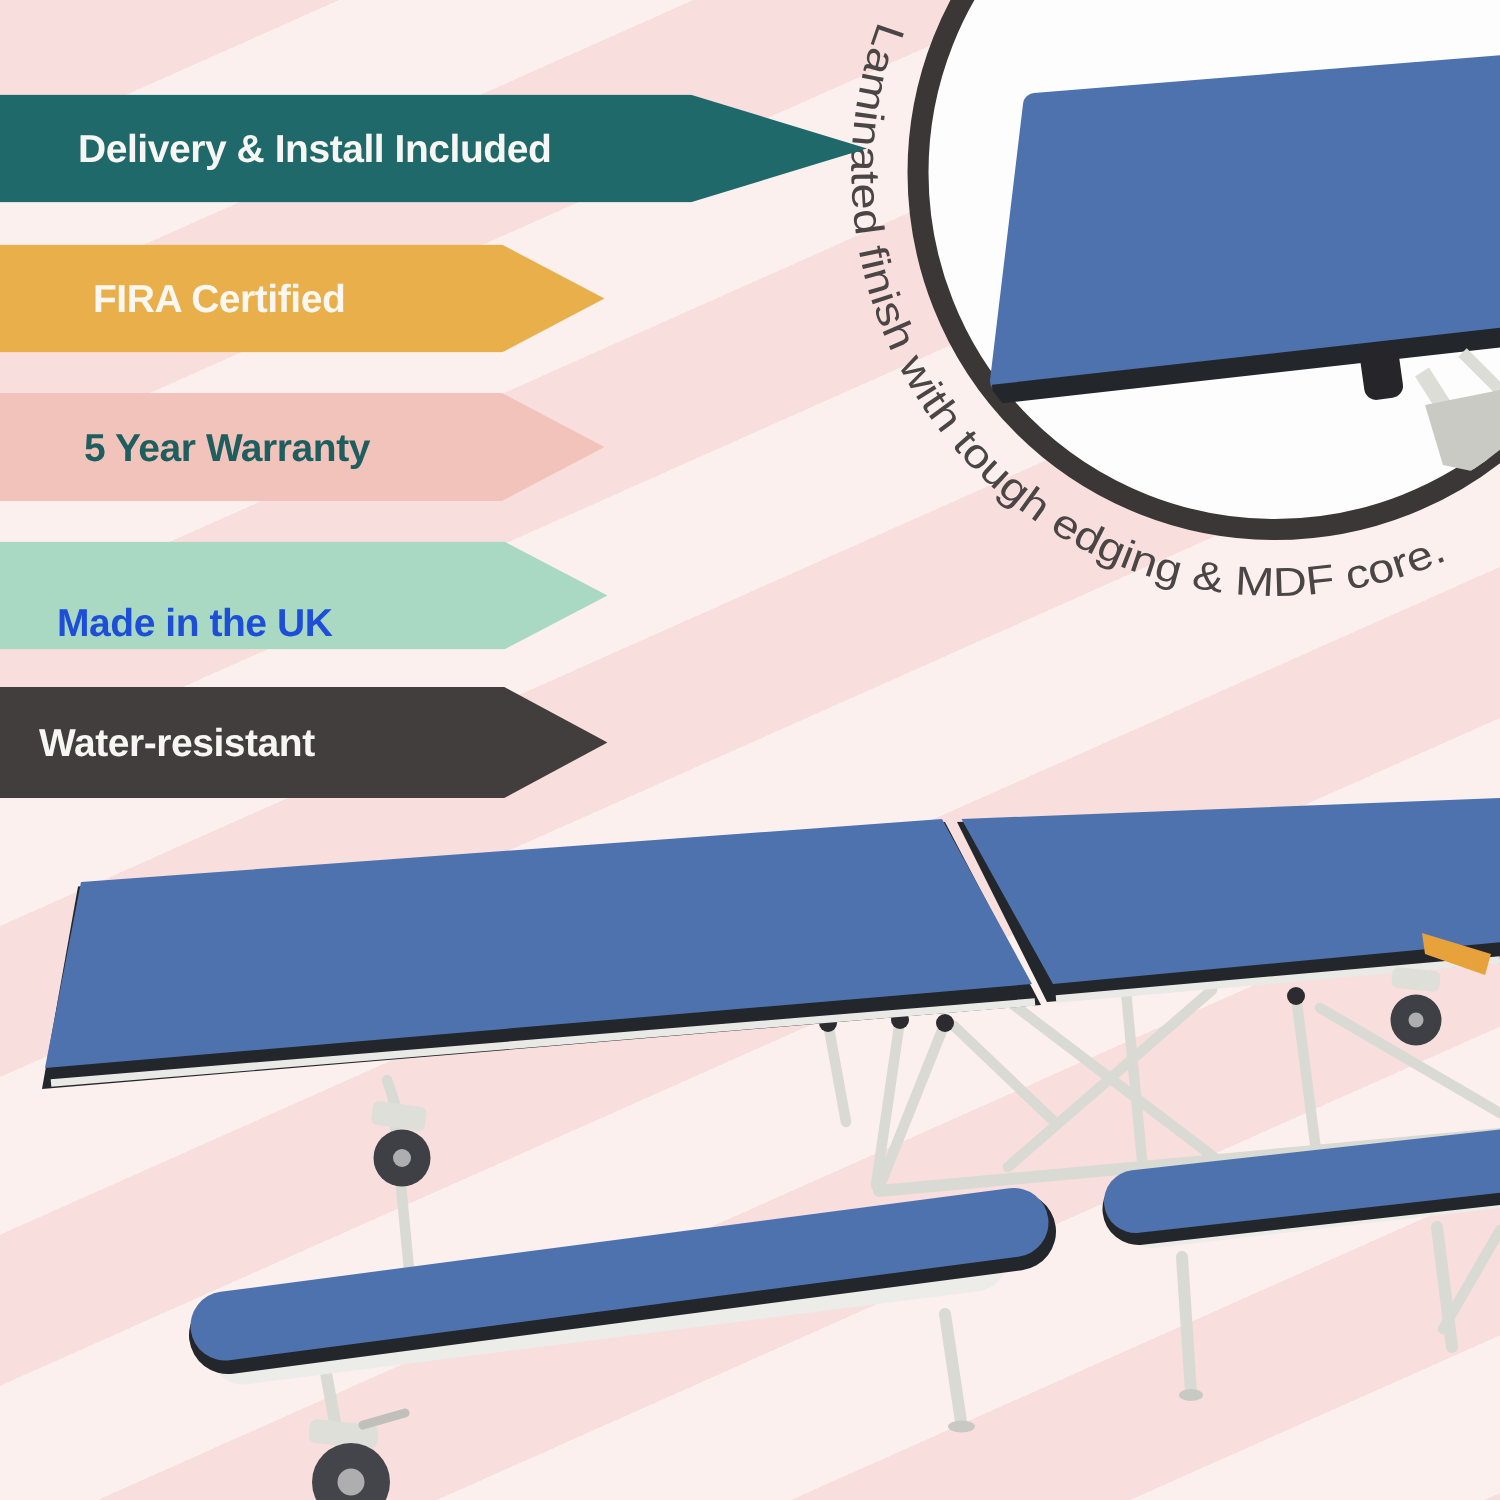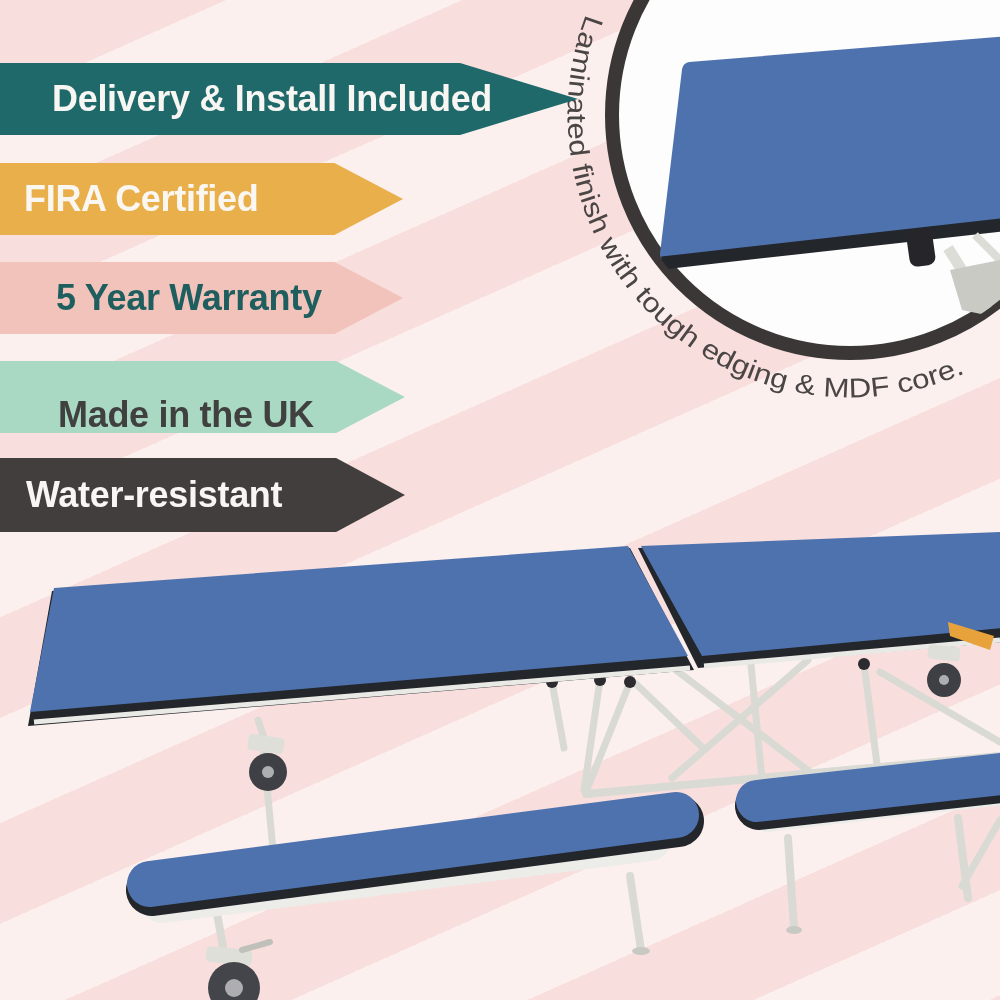--- a/index.html
+++ b/index.html
@@ -11,31 +11,31 @@
     background:repeating-linear-gradient(156deg,
       #f8dedc 0 92px,
       #fbf0ee 92px 188px);
   }
   .badges{position:absolute;left:0;top:0;width:100%;height:100%;}
   .badge{
     position:absolute;left:0;height:72px;
     display:flex;align-items:center;
   }
   .badge .lbl{
-    font-weight:700;font-size:36px;letter-spacing:-0.3px;
+    font-weight:700;font-size:26px;letter-spacing:-0.3px;
     white-space:nowrap;
   }
   .badge-1{top:63px;width:578px;clip-path:polygon(0 0,79.6% 0,100% 50%,79.6% 100%,0 100%);background:#20696a;}
   .badge-1 .lbl{color:#f8f6f3;padding-left:52px;}
   .badge-2{top:163px;width:403px;clip-path:polygon(0 0,83% 0,100% 50%,83% 100%,0 100%);background:#e9af4a;}
-  .badge-2 .lbl{color:#faf7f2;padding-left:24px;}
+  .badge-2 .lbl{color:#faf7f2;padding-left:62px;}
   .badge-3{top:262px;width:403px;clip-path:polygon(0 0,83% 0,100% 50%,83% 100%,0 100%);background:#f2c3bb;}
   .badge-3 .lbl{color:#1e5e5e;padding-left:56px;}
   .badge-4{top:361px;width:405px;clip-path:polygon(0 0,83% 0,100% 50%,83% 100%,0 100%);background:#a9d9c3;}
-  .badge-4 .lbl{color:#404040;padding-left:58px;margin-top:36px;}
+  .badge-4 .lbl{color:#1d4ed8;padding-left:38px;margin-top:36px;}
   .badge-5{top:458px;width:405px;height:74px;clip-path:polygon(0 0,83% 0,100% 50%,83% 100%,0 100%);background:#423e3e;}
   .badge-5 .lbl{color:#f8f6f3;padding-left:26px;}
   svg.scene{position:absolute;left:0;top:0;}
   .caption-text{
     font-family:"Liberation Sans",sans-serif;
     font-size:27px;
     fill:#4b4646;
   }
 </style>
 </head>

